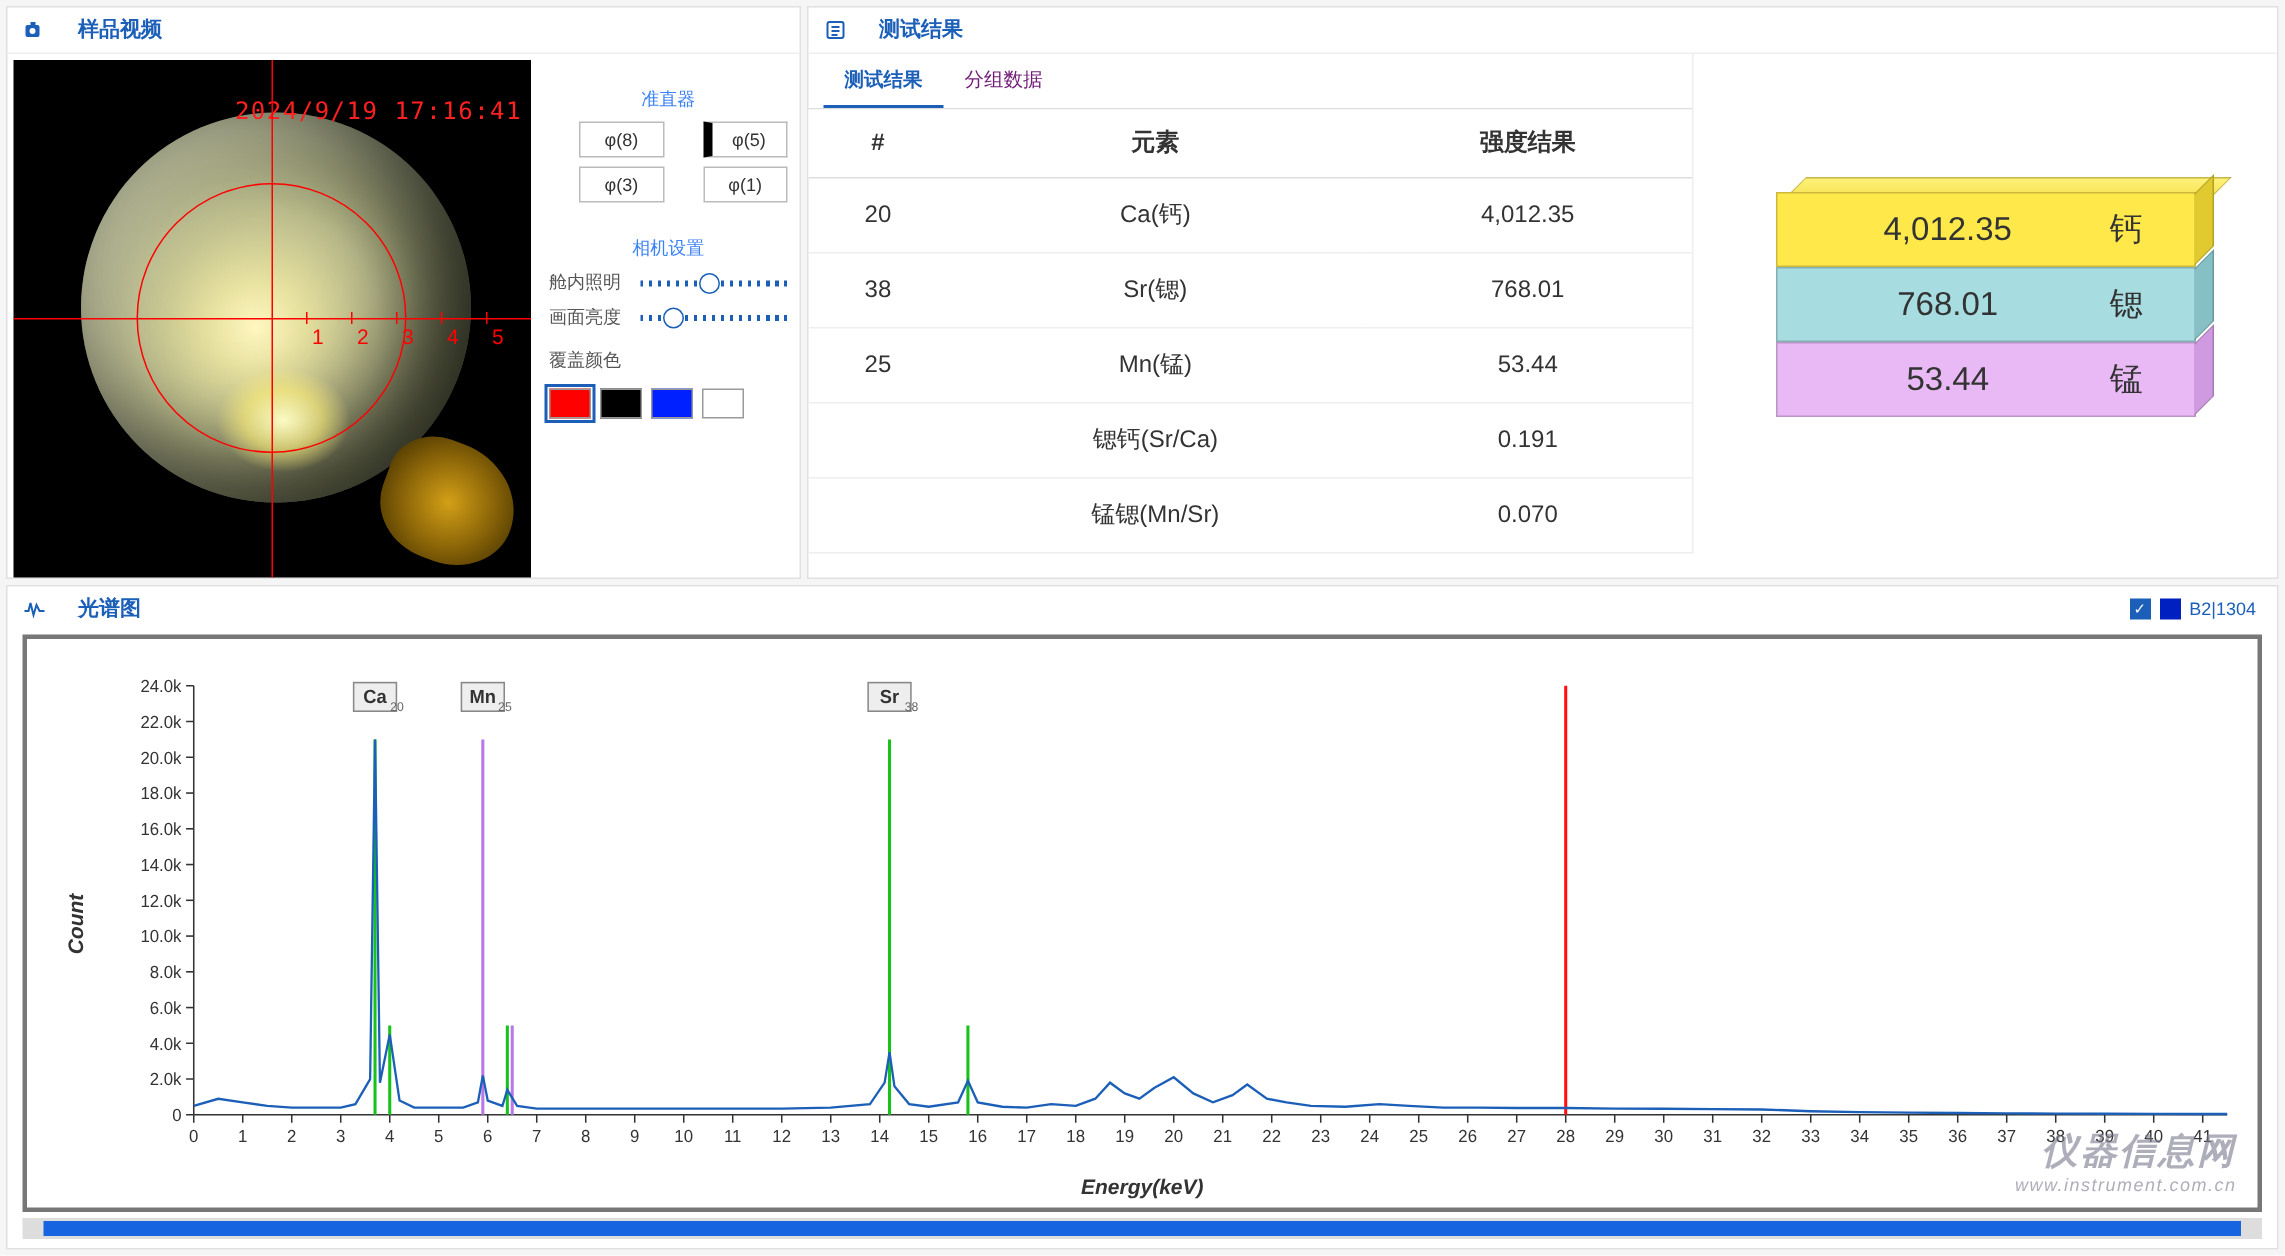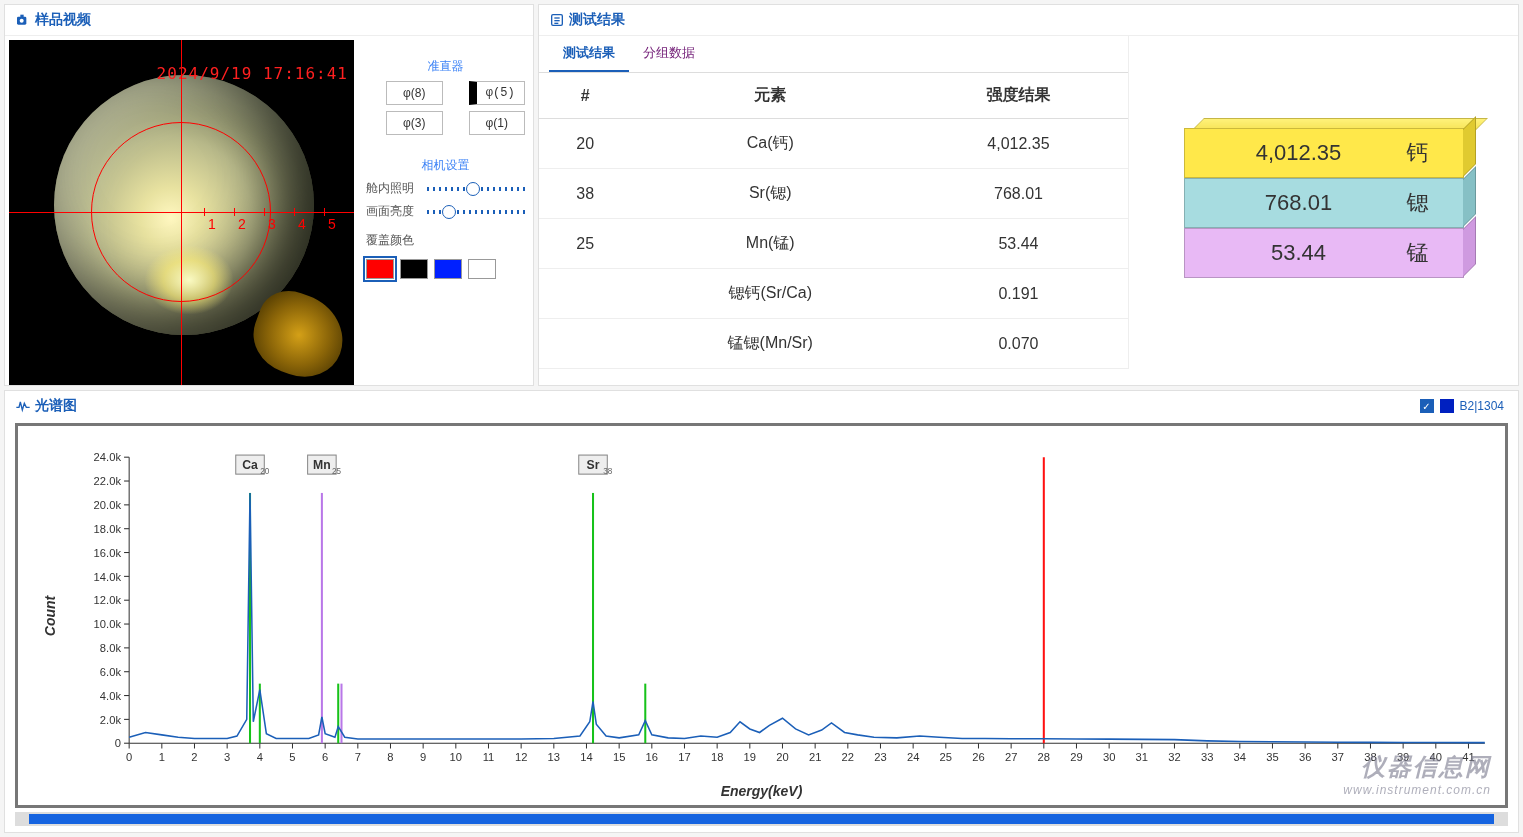--- a/index.html
+++ b/index.html
@@ -9,21 +9,21 @@
     background: #f5f5f5;
     width: 1523px;
     height: 837px;
     overflow: hidden;
     color: #333;
   }
   .app { display: flex; flex-direction: column; height: 100%; }
   .top { display: flex; height: 390px; gap: 4px; padding: 4px; }
   .panel { background: #fff; border: 1px solid #e0e0e0; display: flex; flex-direction: column; }
   .panel-header {
-    display: flex; align-items: center; gap: 4px;
+    display: flex; align-items: center; gap: 21px;
     padding: 6px 10px; font-weight: bold; font-size: 14px;
     border-bottom: 1px solid #eee; color: #1b5fb8;
   }
   .panel-header .icon { width: 16px; height: 16px; }
   
   .video-panel { width: 530px; }
   .video-body { display: flex; flex: 1; }
   .video-view {
     width: 345px; height: 345px; background: #000; position: relative;
     overflow: hidden; margin: 4px;
@@ -64,21 +64,21 @@
   .ruler-tick { position:absolute; top:168px; width:1px; height:8px; background:#ff0000; }
   .ruler-num { position:absolute; top:176px; color:#ff0000; font-size:14px; }
   
   .controls-col { flex: 1; padding: 6px 8px; display: flex; flex-direction: column; gap: 6px; }
   .ctrl-title { color: #3b82f6; font-size: 12px; text-align: center; margin-top: 16px; }
   .collimator-grid { display: grid; grid-template-columns: 1fr 1fr; gap: 6px; }
   .col-btn {
     border: 1px solid #bbb; padding: 4px 0; text-align: center;
     background: #fff; font-size: 12px; cursor: pointer; margin-left: 20px;
   }
-  .col-btn.active { border-left: 8px solid #000000; font-family: Liberation Mono, monospace; }
+  .col-btn.active { border-left: 6px solid #000000; }
   .slider-row { display: flex; align-items: center; gap: 6px; font-size: 12px; }
   .slider-row .lbl { width: 55px; color:#555; }
   .slider-track {
     flex: 1; height: 4px; background: repeating-linear-gradient(90deg,#1b5fb8 0 2px, transparent 2px 6px);
     position: relative;
   }
   .slider-thumb { position:absolute; top:-5px; width:14px; height:14px; background:#fff; border:1px solid #1b5fb8; border-radius:50%; }
   .color-row { display: flex; gap: 6px; margin-top: 4px; }
   .color-swatch { width: 28px; height: 20px; border: 1px solid #999; cursor: pointer; }
   .color-swatch.sel { outline: 2px solid #1b5fb8; outline-offset: 1px; }

